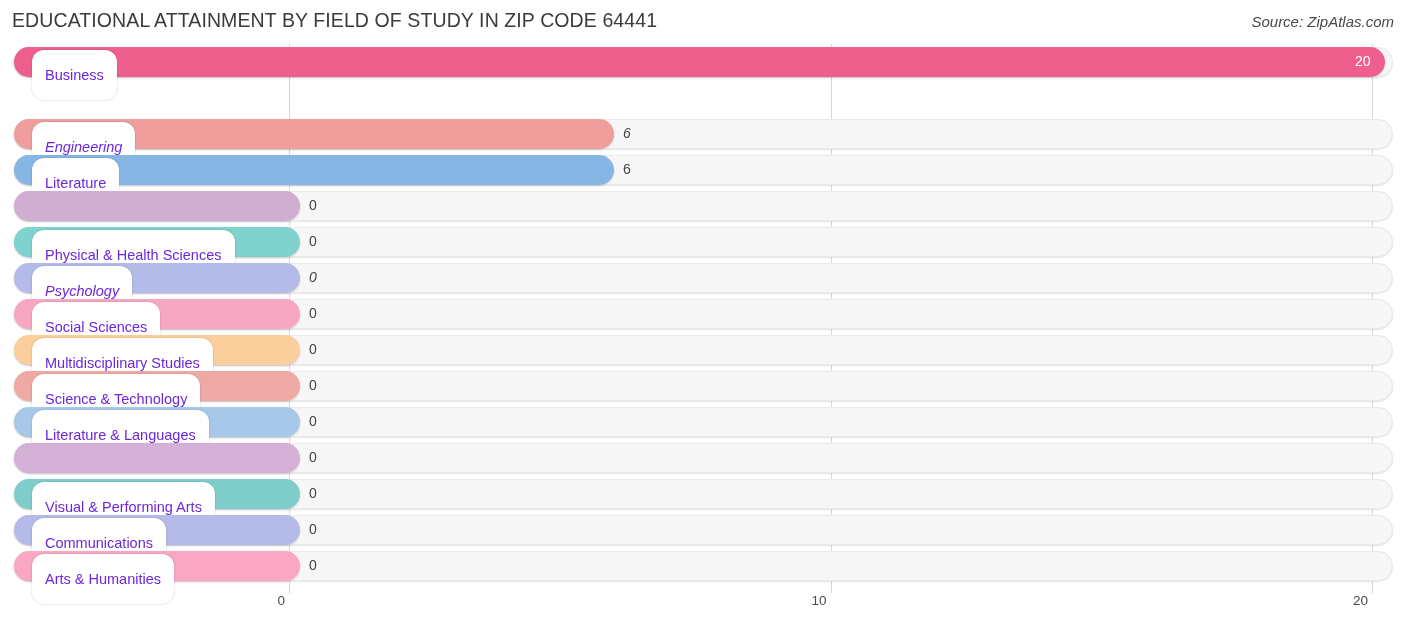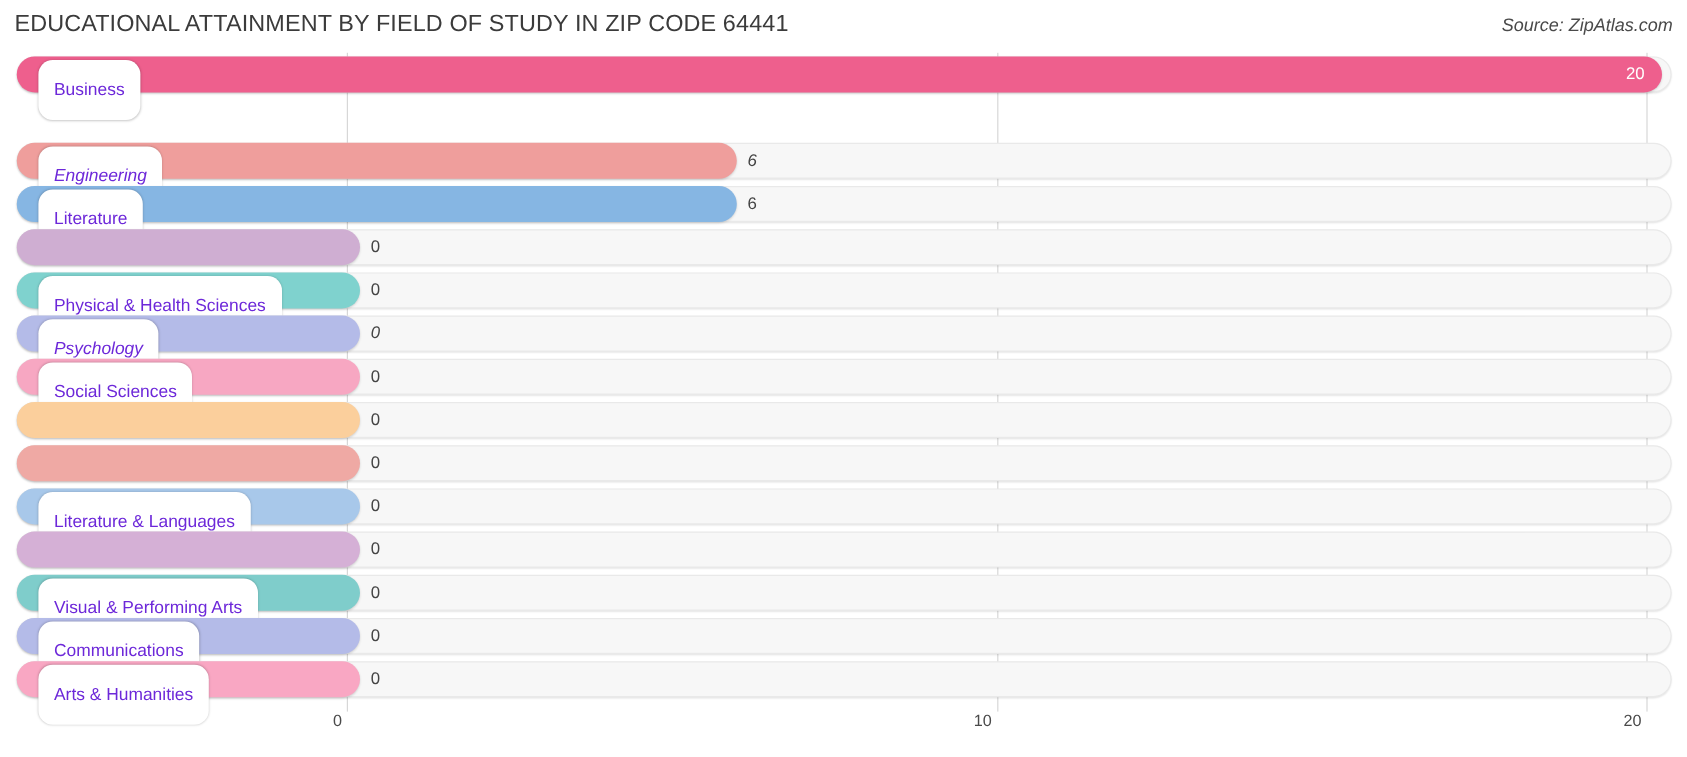--- a/index.html
+++ b/index.html
@@ -197,25 +197,27 @@
       </div>
       <div class="row" style="top: 252px;">
         <div class="track"></div>
         <div class="bar" style="width: 286px; background: rgb(247, 167, 194);"></div>
         <div class="label-pill">Social Sciences</div>
         <div class="value" style="left: 309px;">0</div>
       </div>
       <div class="row" style="top: 288px;">
         <div class="track"></div>
         <div class="bar" style="width: 286px; background: rgb(251, 207, 156);"></div>
+        <div class="label-pill">Multidisciplinary Studies</div>
         <div class="value" style="left: 309px;">0</div>
       </div>
       <div class="row" style="top: 324px;">
         <div class="track"></div>
         <div class="bar" style="width: 286px; background: rgb(239, 169, 164);"></div>
+        <div class="label-pill">Science &amp; Technology</div>
         <div class="value" style="left: 309px;">0</div>
       </div>
       <div class="row" style="top: 360px; text-decoration: underline;">
         <div class="track"></div>
         <div class="bar" style="width: 286px; background: rgb(168, 200, 234);"></div>
         <div class="label-pill">Literature &amp; Languages</div>
         <div class="value" style="left: 309px;">0</div>
       </div>
       <div class="row" style="top: 396px;">
         <div class="track"></div>

